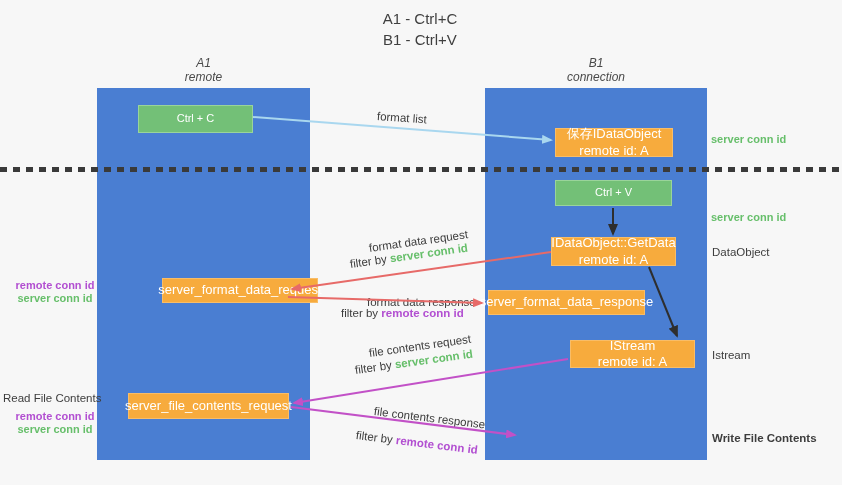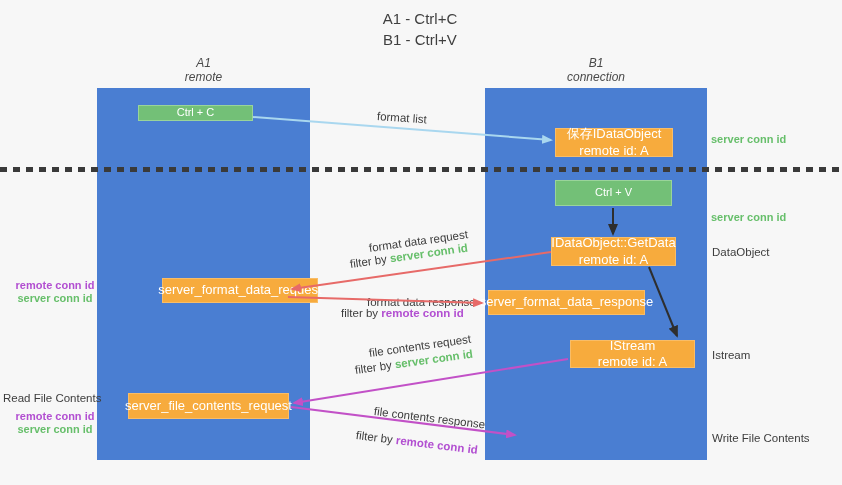--- a/index.html
+++ b/index.html
@@ -58,21 +58,21 @@
   <div class="col-header" style="left:485px; width:222px;">
     <div>B1</div>
     <div>connection</div>
   </div>
 
   <div class="col a1"></div>
   <div class="col b1"></div>
 
   <div class="dotted"></div>
 
-  <div class="node green" style="left:138px; top:105px; width:115px; height:16px;">
+  <div class="node green" style="left:138px; top:105px; width:115px; height:28px;">
     <div>Ctrl + C</div>
   </div>
   <div class="node orange small" style="left:555px; top:128px; width:118px; height:29px;">
     <div>保存IDataObject</div>
     <div>remote id: A</div>
   </div>
 
   <div class="node green" style="left:555px; top:180px; width:117px; height:26px;">
     <div>Ctrl + V</div>
   </div>
@@ -117,21 +117,21 @@
   <div class="lbl rot-dn" style="left:374px; top:405px;">file contents response</div>
   <div class="lbl rot-dn" style="left:356px; top:429px;">
     <span>filter by</span>
     <span class="purple-t">remote conn id</span>
   </div>
 
   <div class="lbl green-t" style="left:711px; top:133px; font-size:11px;">server conn id</div>
   <div class="lbl green-t" style="left:711px; top:211px; font-size:11px;">server conn id</div>
   <div class="lbl" style="left:712px; top:246px;">DataObject</div>
   <div class="lbl" style="left:712px; top:349px;">Istream</div>
-  <div class="lbl" style="left:712px; top:432px;">Write File Contents</div>
+  <div class="lbl" style="left:712px; top:432px;font-weight:bold;">Write File Contents</div>
 
   <div class="side-ids" style="left:11px; top:279px;">
     <div class="purple-t">remote conn id</div>
     <div class="green-t">server conn id</div>
   </div>
   <div class="lbl" style="left:3px; top:392px;">Read File Contents</div>
   <div class="side-ids" style="left:11px; top:410px;">
     <div class="purple-t">remote conn id</div>
     <div class="green-t">server conn id</div>
   </div>

